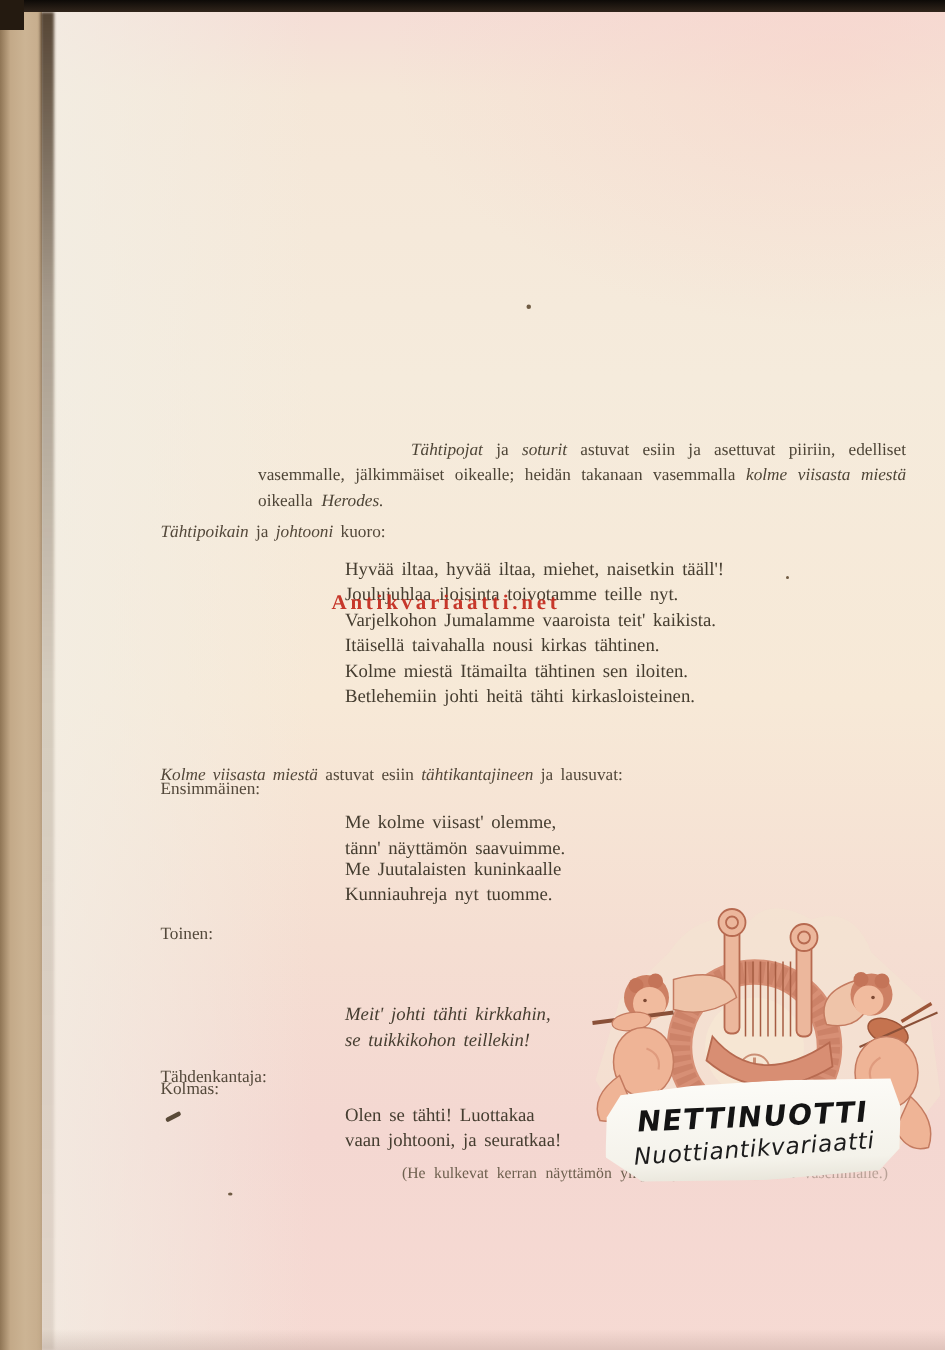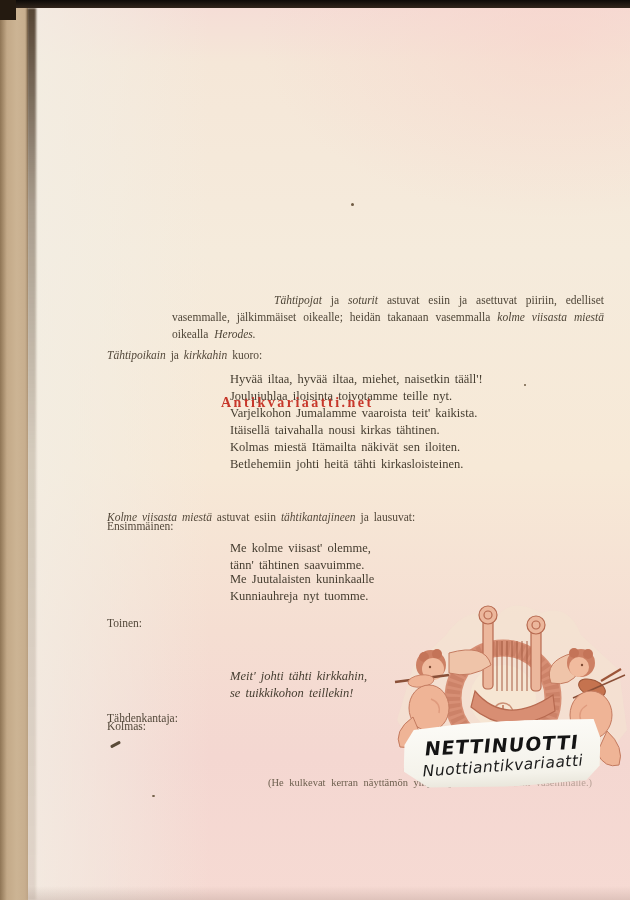--- a/index.html
+++ b/index.html
@@ -60,54 +60,58 @@
 <div id="scan">
 
   <div class="top-edge"></div>
   <div class="left-strip"></div>
   <div class="corner-dark"></div>
   <div class="spine-shadow"></div>
   <div class="bottom-shade"></div>
 
   <p class="stagedir"><i>Tähtipojat</i><span> ja </span><i>soturit</i><span> astuvat esiin ja asettuvat piiriin, edelliset vasemmalle, jälkimmäiset oikealle; heidän takanaan vasemmalla </span><i>kolme viisasta miestä</i><span> oikealla </span><i>Herodes.</i></p>
 
-  <div class="heading" style="top:349px;"><i>Tähtipoikain</i><span> ja </span><i>kirkkahin</i><span> kuoro:</span></div>
+  <div class="heading" style="top:349px;"><i>Tähtipoikain</i><span> ja </span><i>johtooni</i><span> kuoro:</span></div>
 
   <div class="verse" style="top:371px;">
     <div>Hyvää iltaa, hyvää iltaa, miehet, naisetkin tääll'!</div>
     <div>Joulujuhlaa iloisinta toivotamme teille nyt.</div>
     <div>Varjelkohon Jumalamme vaaroista teit' kaikista.</div>
     <div>Itäisellä taivahalla nousi kirkas tähtinen.</div>
-    <div>Kolmas miestä Itämailta näkivät sen iloiten.</div>
+    <div>Kolme miestä Itämailta tähtinen sen iloiten.</div>
     <div>Betlehemiin johti heitä tähti kirkasloisteinen.</div>
   </div>
 
   <div class="watermark">Antikvariaatti.net</div>
 
   <div class="heading" style="top:483px;margin-top:28px;"><i>Kolme viisasta miestä</i><span> astuvat esiin </span><i>tähtikantajineen</i><span> ja lausuvat:</span></div>
 
   <div class="speaker" style="top:520px;">Ensimmäinen:</div>
   <div class="verse" style="top:540px;">
     <div>Me kolme viisast' olemme,</div>
-    <div>tänn' tähtinen saavuimme.</div>
+    <div>tänn' näyttämön saavuimme.</div>
   </div>
 
   <div class="speaker" style="top:583px;margin-top:34px;">Toinen:</div>
   <div class="verse" style="top:571px;">
     <div>Me Juutalaisten kuninkaalle</div>
     <div>Kunniauhreja nyt tuomme.</div>
   </div>
 
   <div class="speaker" style="top:672px;margin-top:48px;">Kolmas:</div>
   <div class="verse" style="top:668px;font-style:italic;">
     <div>Meit' johti tähti kirkkahin,</div>
     <div>se tuikkikohon teillekin!</div>
   </div>
 
   <div class="speaker" style="top:712px;">Tähdenkantaja:</div>
+  <div class="verse" style="top:735px;">
+    <div>Olen se tähti! Luottakaa</div>
+    <div>vaan johtooni, ja seuratkaa!</div>
+  </div>
 
   <div class="closing"><span>(He kulkevat kerran näyttämön ympäri </span><span class="fade">ja astuvat takaisin vasemmalle.)</span></div>
 
   <svg class="scrap" viewBox="0 0 240 190">
 
     <path d="M55,40 Q75,10 108,20 Q122,2 150,18 Q178,8 190,40 L228,75 L236,135 L205,175 L35,175 L6,125 L22,72 Z" fill="#f3e6d1" opacity="0.5"></path>
 
     <circle cx="112" cy="103" r="50" fill="none" stroke="#d58a70" stroke-width="17" opacity="0.95"></circle>
     <circle cx="112" cy="103" r="50" fill="none" stroke="#b76a50" stroke-width="14" stroke-dasharray="4 3" opacity="0.35"></circle>
     <circle cx="112" cy="103" r="33" fill="#f6e6d3" opacity="0.85"></circle>

